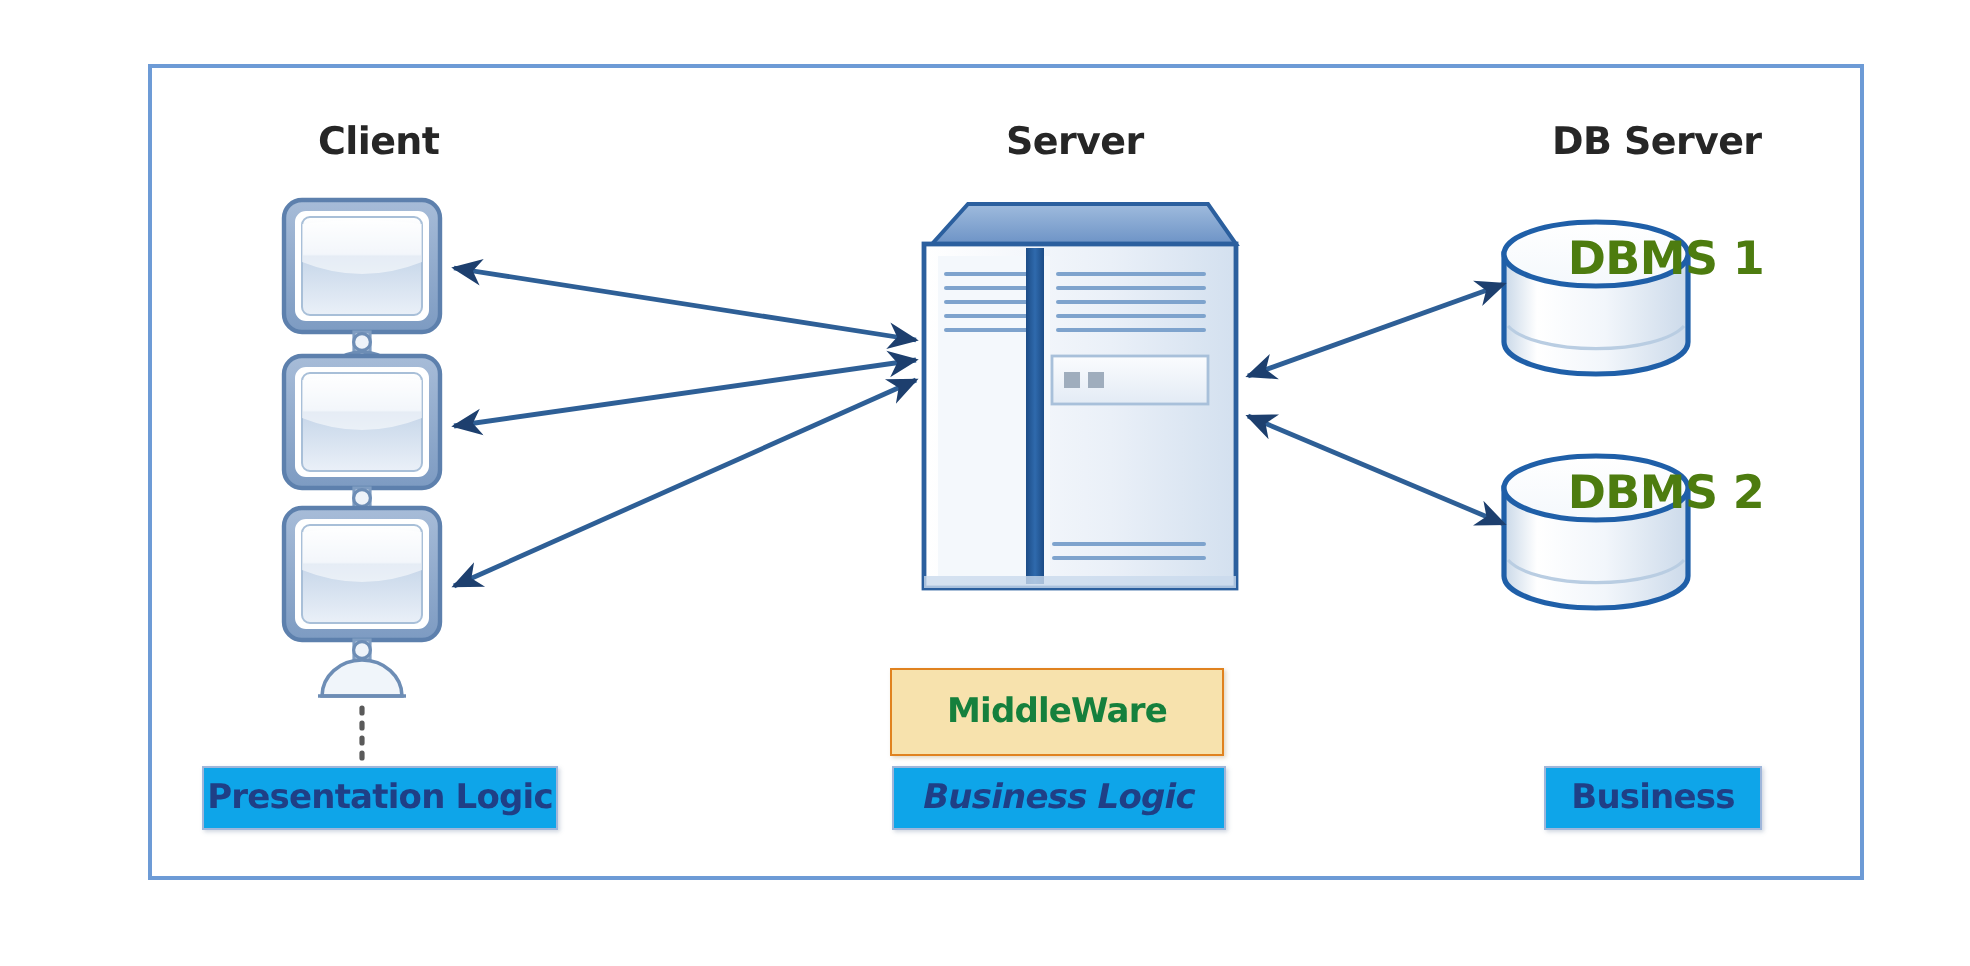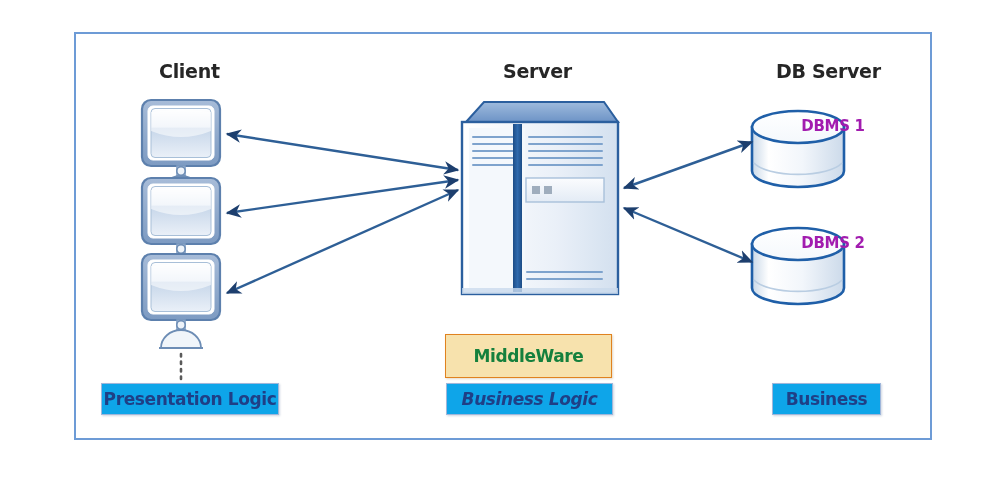--- a/index.html
+++ b/index.html
@@ -79,22 +79,22 @@
   }
   #tag-presentation { left: 87px;  top: 383px; width: 178px; height: 32px; }
   #tag-business     { left: 432px; top: 383px; width: 167px; height: 32px; font-style: italic; }
   #tag-middleware   { left: 431px; top: 334px; width: 167px; height: 44px; }
   #tag-database     { left: 758px; top: 383px; width: 109px; height: 32px; }
 
   .dbms-label {
     position: absolute;
     font-family: "DejaVu Sans", sans-serif;
     font-weight: bold;
-    font-size: 15px;
-    color: #a21caf;
+    font-size: 23px;
+    color: #4d7c0f;
     letter-spacing: -0.3px;
     white-space: nowrap;
     text-align: center;
   }
   #dbms1-label { left: 764px; top: 117px; width: 110px; }
   #dbms2-label { left: 764px; top: 234px; width: 110px; }
 </style>
 </head>
 <body>
 

